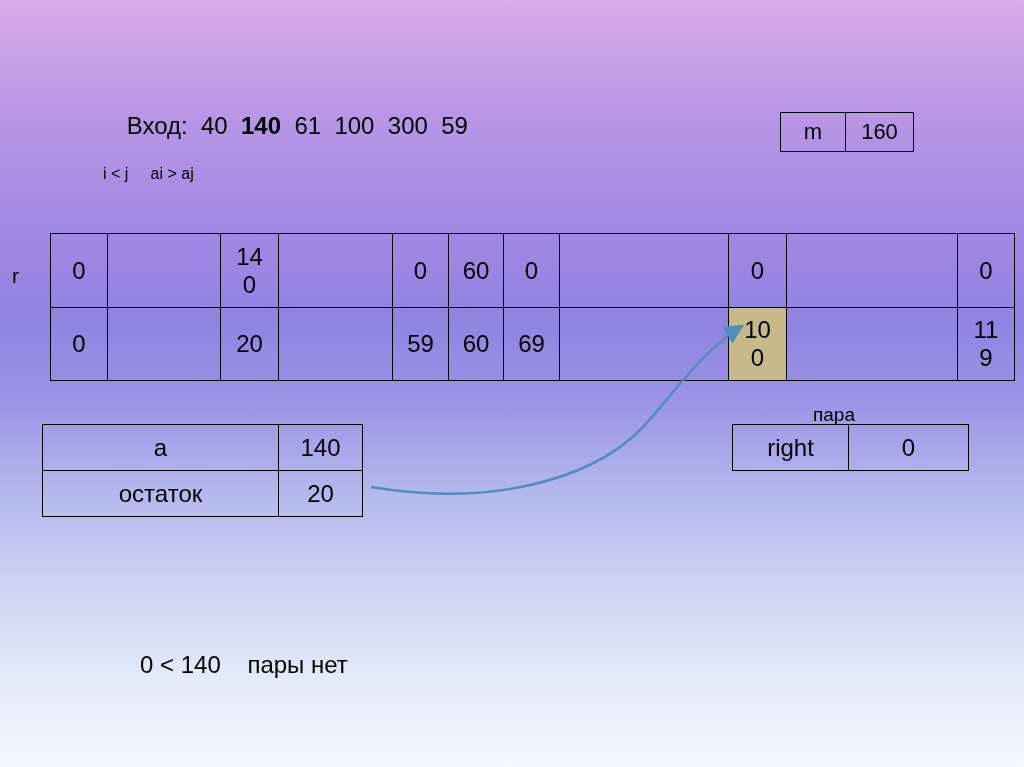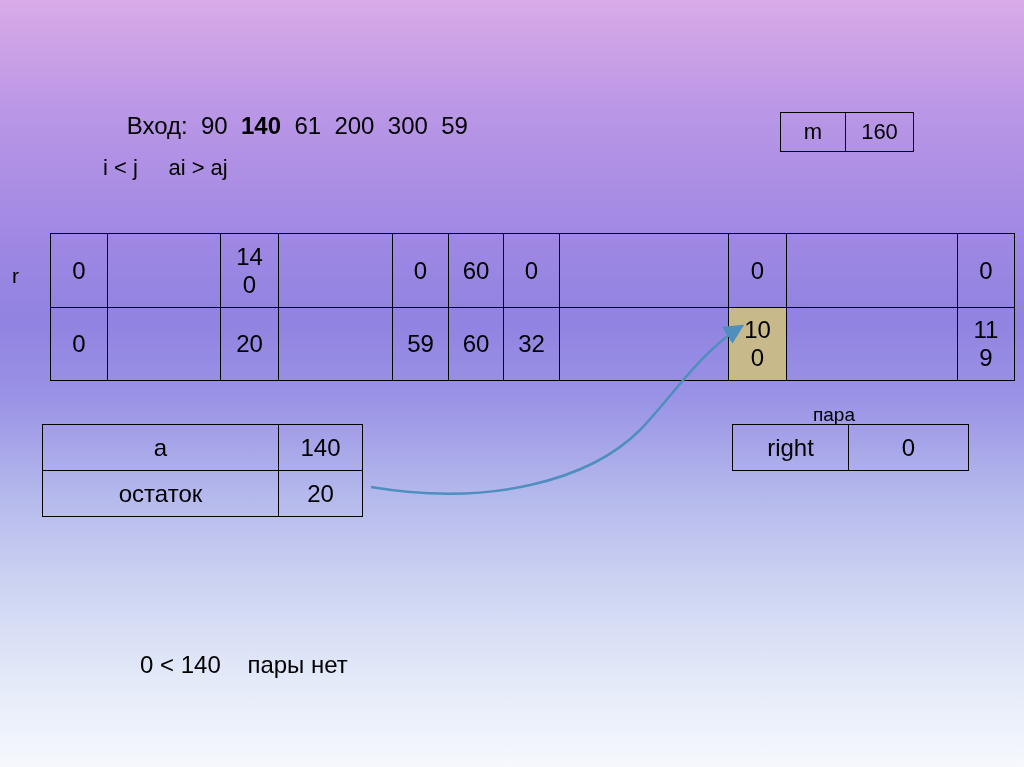--- a/index.html
+++ b/index.html
@@ -11,21 +11,21 @@
     color:#000;
     background:linear-gradient(180deg,
       #d9abe7 0%, #bb97e6 14%, #9e87e3 32%, #9183e1 42%,
       #9a93e6 52%, #b3b7ec 64%, #ccd3f2 76%, #e2e9f8 88%, #f6f8fd 100%);
   }
   .abs{position:absolute;}
   .pre{white-space:pre;}
 
   .input-line{left:100px;top:84px;font-size:24px;}
   .input-line b{font-weight:700;}
-  .cond-line{left:103px;top:155px;font-size:22px;text-align:center;}
+  .cond-line{left:103px;top:165px;font-size:16px;text-align:center;}
   .footer-line{left:140px;top:651px;font-size:24px;text-align:right;}
 
   table{border-collapse:collapse;}
   td{
     border:1px solid #000;
     text-align:center;
     vertical-align:middle;
     padding:0;
     font-size:24px;
     line-height:1.15;
@@ -48,21 +48,21 @@
   .lr-table td{height:45px;}
 
   .arrow-layer{left:0;top:0;pointer-events:none;}
 </style>
 </head>
 <body>
 
 <div class="slide">
 
   <div class="abs input-line pre">
-    <span>Вход:  90  </span><b>140</b><span>  61  200  300  59</span>
+    <span>Вход:  40  </span><b>140</b><span>  61  100  300  59</span>
   </div>
 
   <div class="abs cond-line pre">i &lt; j     ai &gt; aj</div>
 
   <table class="abs m-table">
     <colgroup>
         <col style="width:65px">
         <col style="width:68px">
       </colgroup>
     <tbody>
@@ -104,21 +104,21 @@
       <td></td>
       <td>0</td>
     </tr>
     <tr class="row2">
       <td>0</td>
       <td></td>
       <td>20</td>
       <td></td>
       <td>59</td>
       <td>60</td>
-      <td>32</td>
+      <td>69</td>
       <td></td>
       <td style="background: rgb(200, 185, 138);">10
 0</td>
       <td></td>
       <td>11
 9</td>
     </tr>
   </tbody>
     </table>
 

